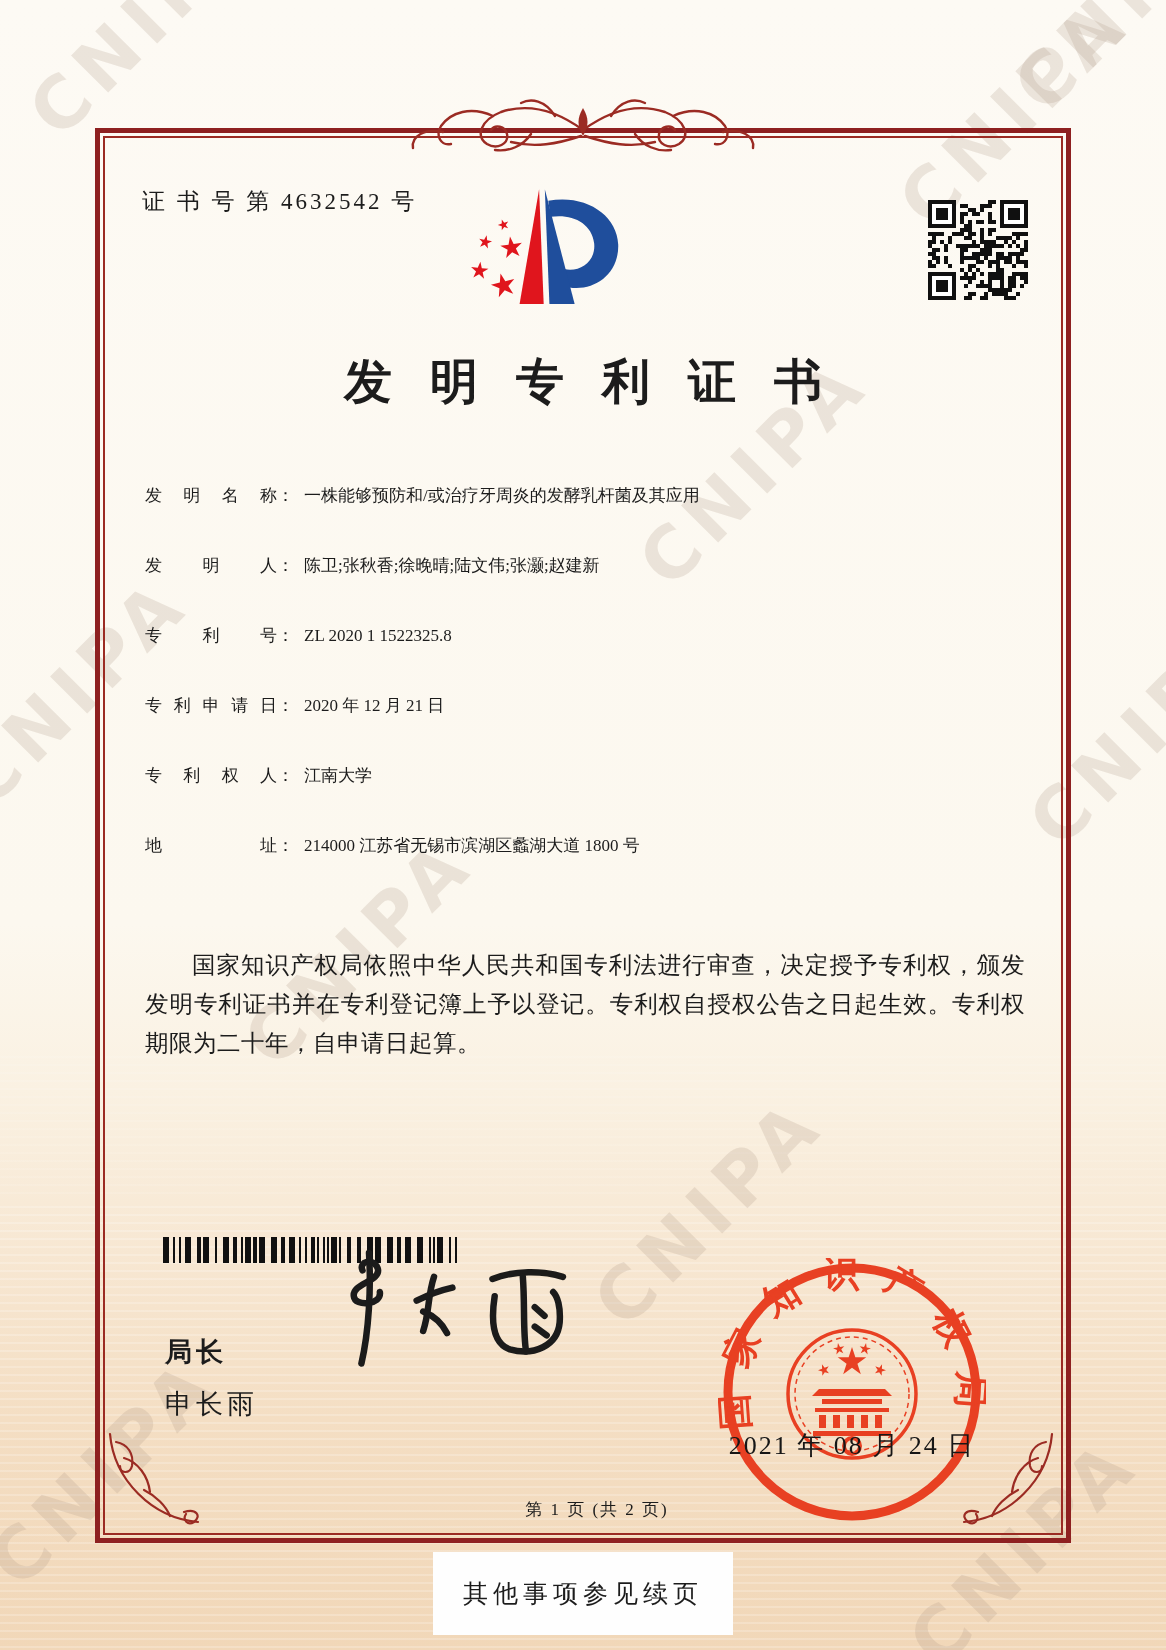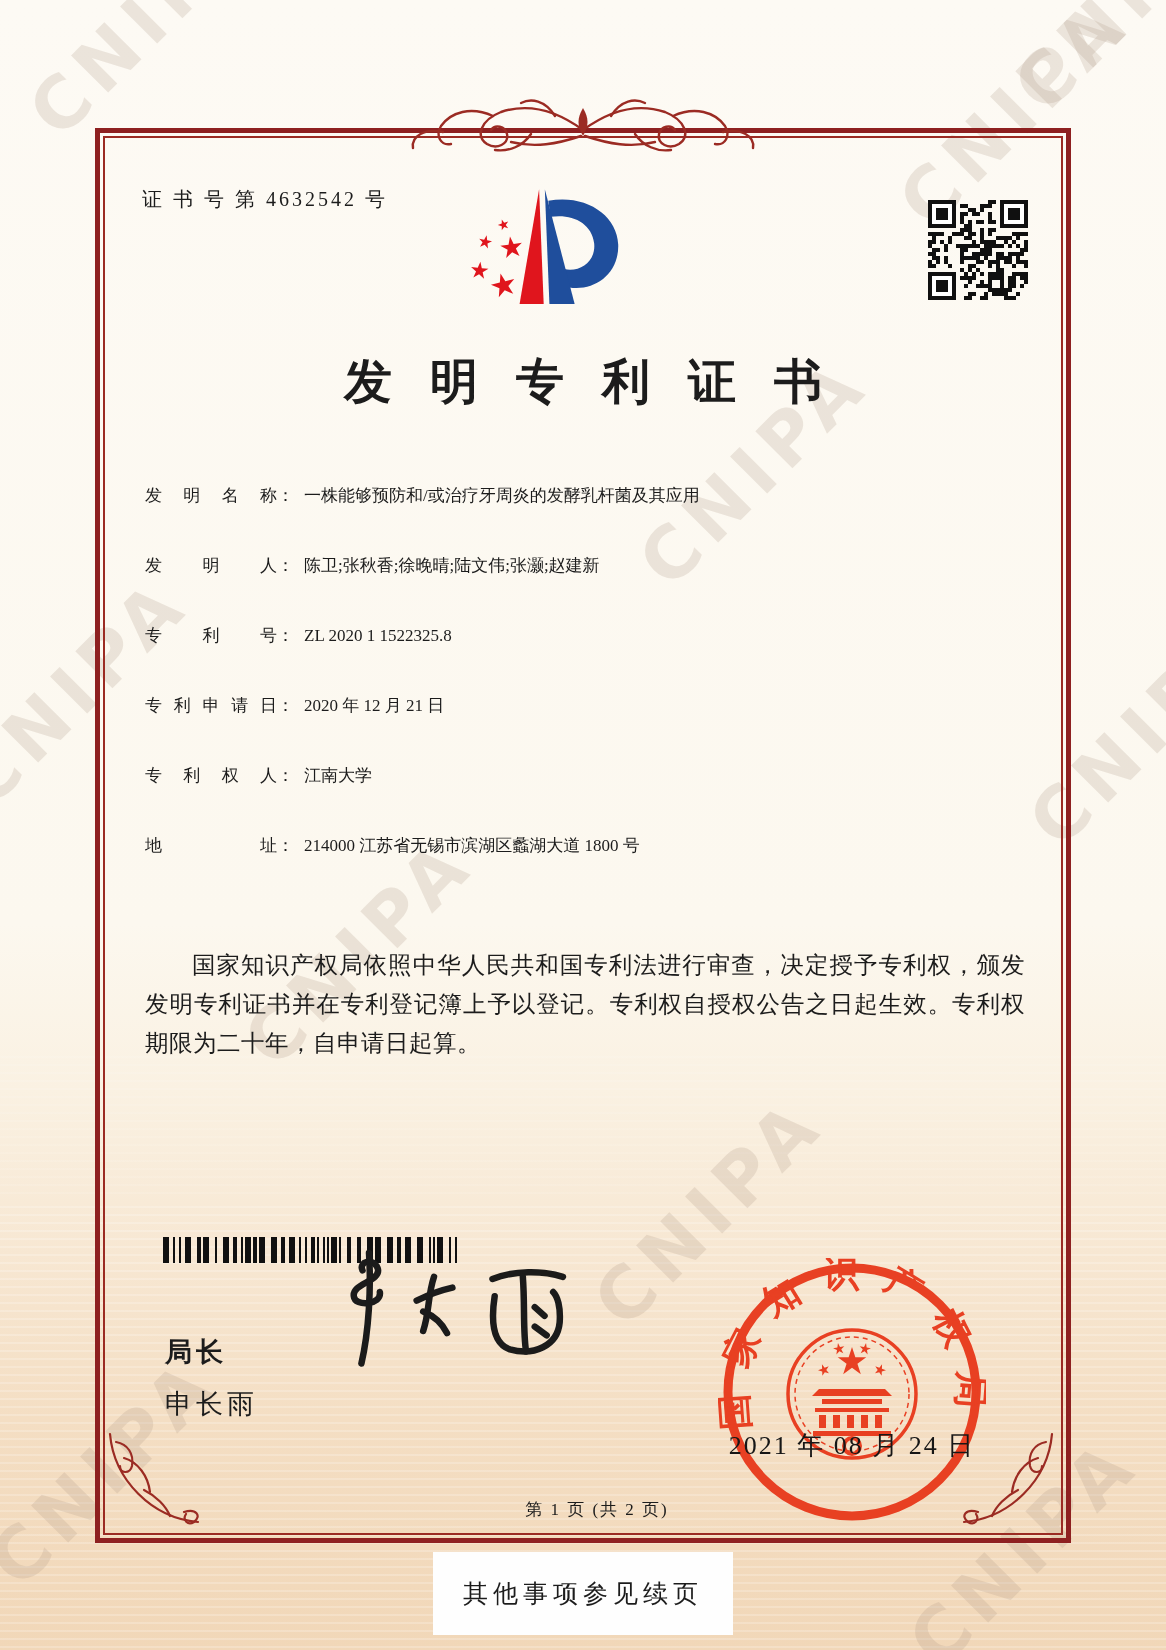--- a/index.html
+++ b/index.html
@@ -12,21 +12,21 @@
   .band2{top:1200px;height:450px;opacity:.38;}
   .wm{position:absolute;font-family:"DejaVu Sans","Liberation Sans",sans-serif;font-weight:700;
       font-size:72px;letter-spacing:9px;color:rgba(172,152,130,.22);transform:rotate(-45deg);
       white-space:nowrap;pointer-events:none;z-index:1;}
   .frame{position:absolute;left:95px;top:128px;width:966px;height:1405px;border:5px solid #8e2020;z-index:2;}
   .frame-inner{position:absolute;inset:3px;border:2px solid #9b2b23;}
   .ornament-top{position:absolute;left:373px;top:90px;z-index:3;}
   .ornament-corner{position:absolute;top:1428px;z-index:3;}
   .oc-left{left:104px;}
   .oc-right{left:958px;transform:scaleX(-1);}
-  .certno{position:absolute;left:142px;top:186px;font-size:20px;letter-spacing:3px;z-index:3;}
+  .certno{position:absolute;left:142px;top:186px;font-size:23px;letter-spacing:3px;z-index:3;}
   .logo{position:absolute;left:468px;top:182px;z-index:3;}
   .qr{position:absolute;left:928px;top:200px;z-index:3;}
   .title{position:absolute;left:0;top:330px;width:100%;text-align:center;font-size:48px;font-weight:700;
          letter-spacing:38px;text-indent:38px;z-index:3;margin-top:20px;}
   .row{position:absolute;left:145px;font-size:17px;white-space:nowrap;z-index:3;}
   .flabel{display:inline-block;width:132px;text-align:justify;text-align-last:justify;}
   .fvalue{margin-left:10px;}
   .row-r{position:absolute;left:618px;top:0;}
   .paras{position:absolute;left:145px;top:946px;width:880px;z-index:3;}
   .paras p{margin:0;font-size:23.5px;line-height:39px;text-indent:2em;text-align:justify;letter-spacing:.5px;}

